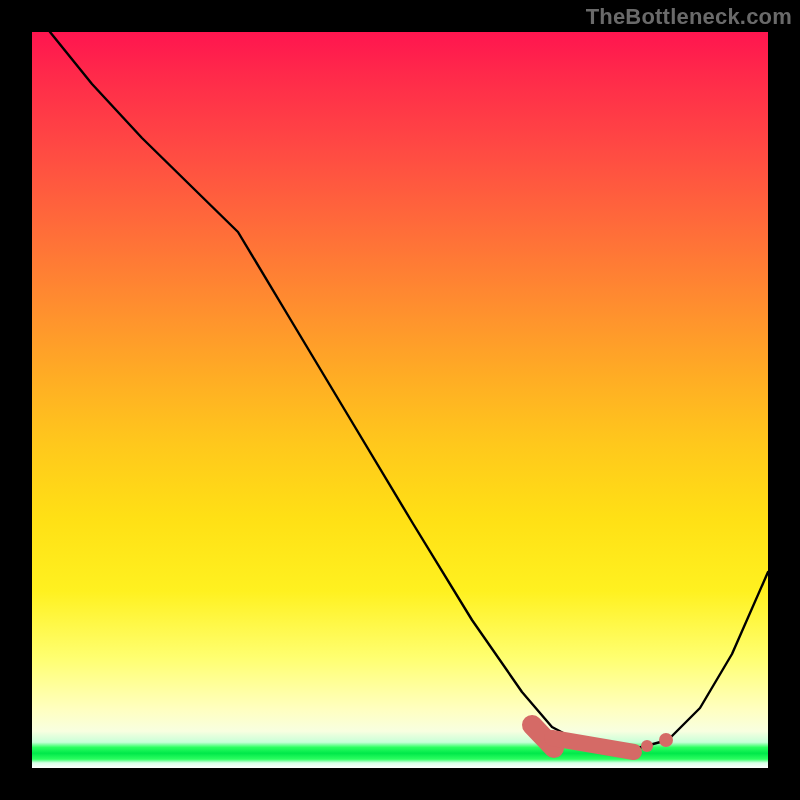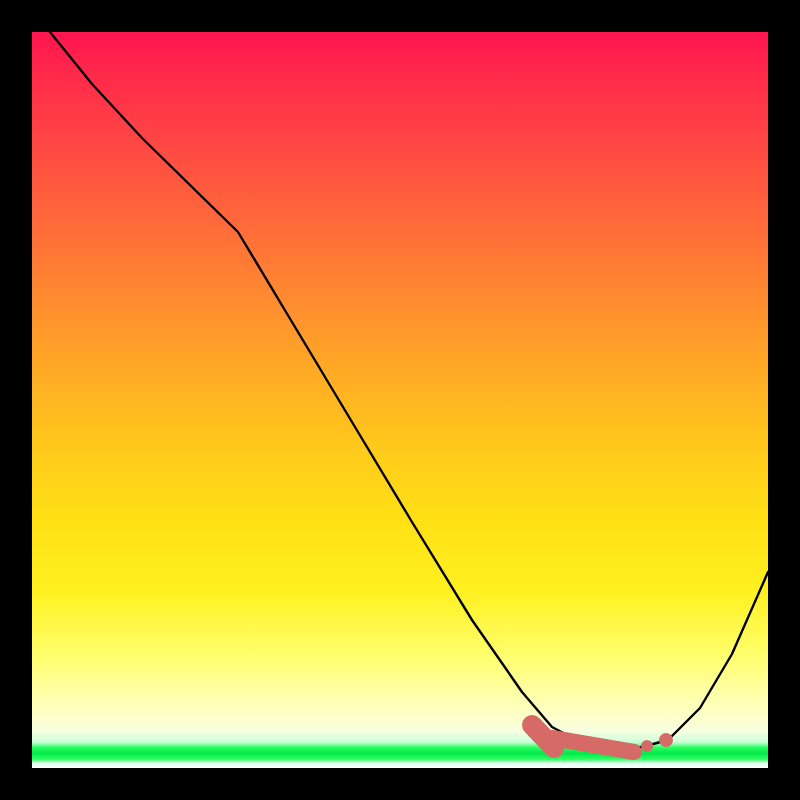--- a/index.html
+++ b/index.html
@@ -77,13 +77,14 @@
       <path id="curve-path" fill="none" stroke="#000" stroke-width="2.4" stroke-linecap="round" stroke-linejoin="round" d="M18 0 L60 52 L110 106 L160 155 L206 200 L260 290 L320 390 L380 490 L440 588 L490 660 L520 695 L548 710 L578 716 L606 716 L636 708 L668 676 L700 622 L736 540"></path>
       <g id="markers">
           <line x1="500" y1="693" x2="522" y2="716" stroke="#d56a66" stroke-width="20" stroke-linecap="round"></line>
           <line x1="520" y1="706" x2="602" y2="720" stroke="#d56a66" stroke-width="16" stroke-linecap="round"></line>
           <circle cx="615" cy="714" r="6" fill="#d56a66"></circle>
           <circle cx="634" cy="708" r="7" fill="#d56a66"></circle>
         </g>
     </svg>
   </div>
 
+  <div class="watermark">TheBottleneck.com</div>
 </div>
 
 </body></html>

